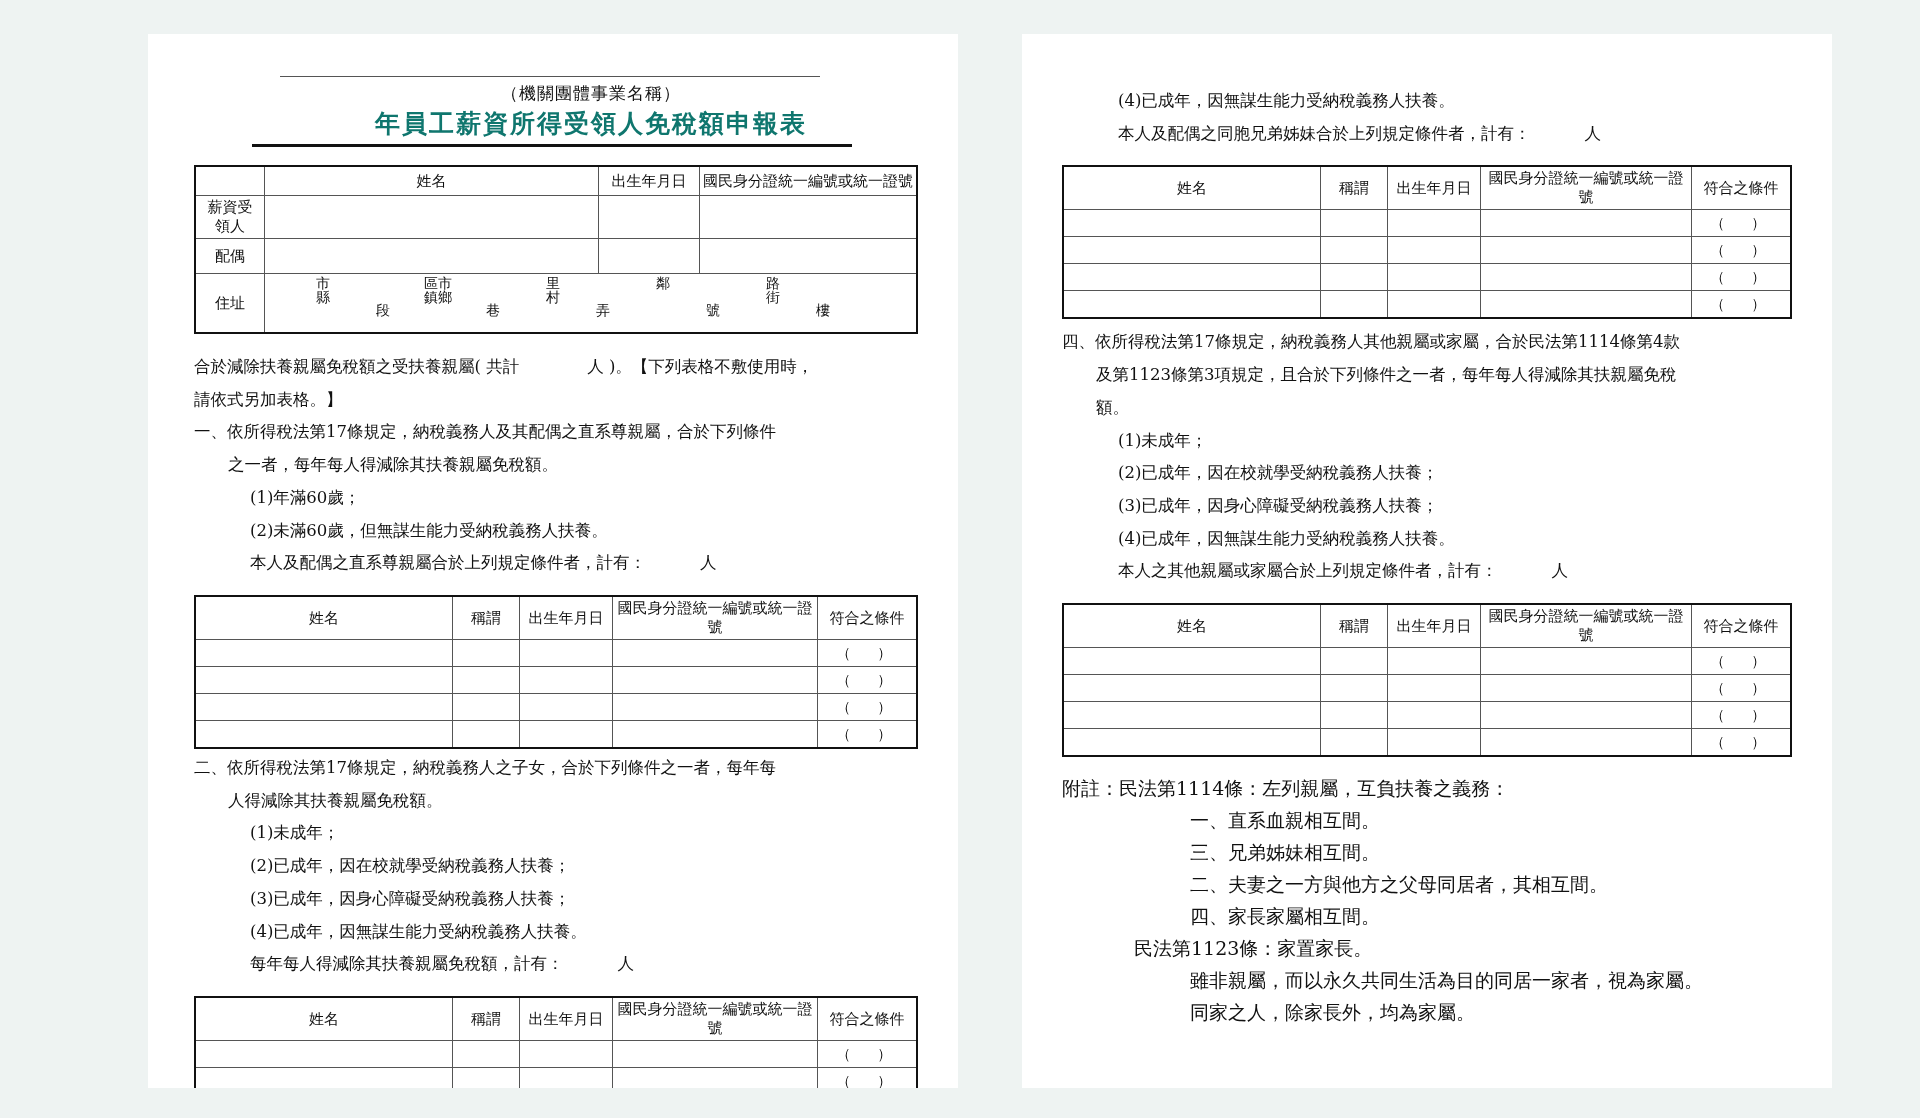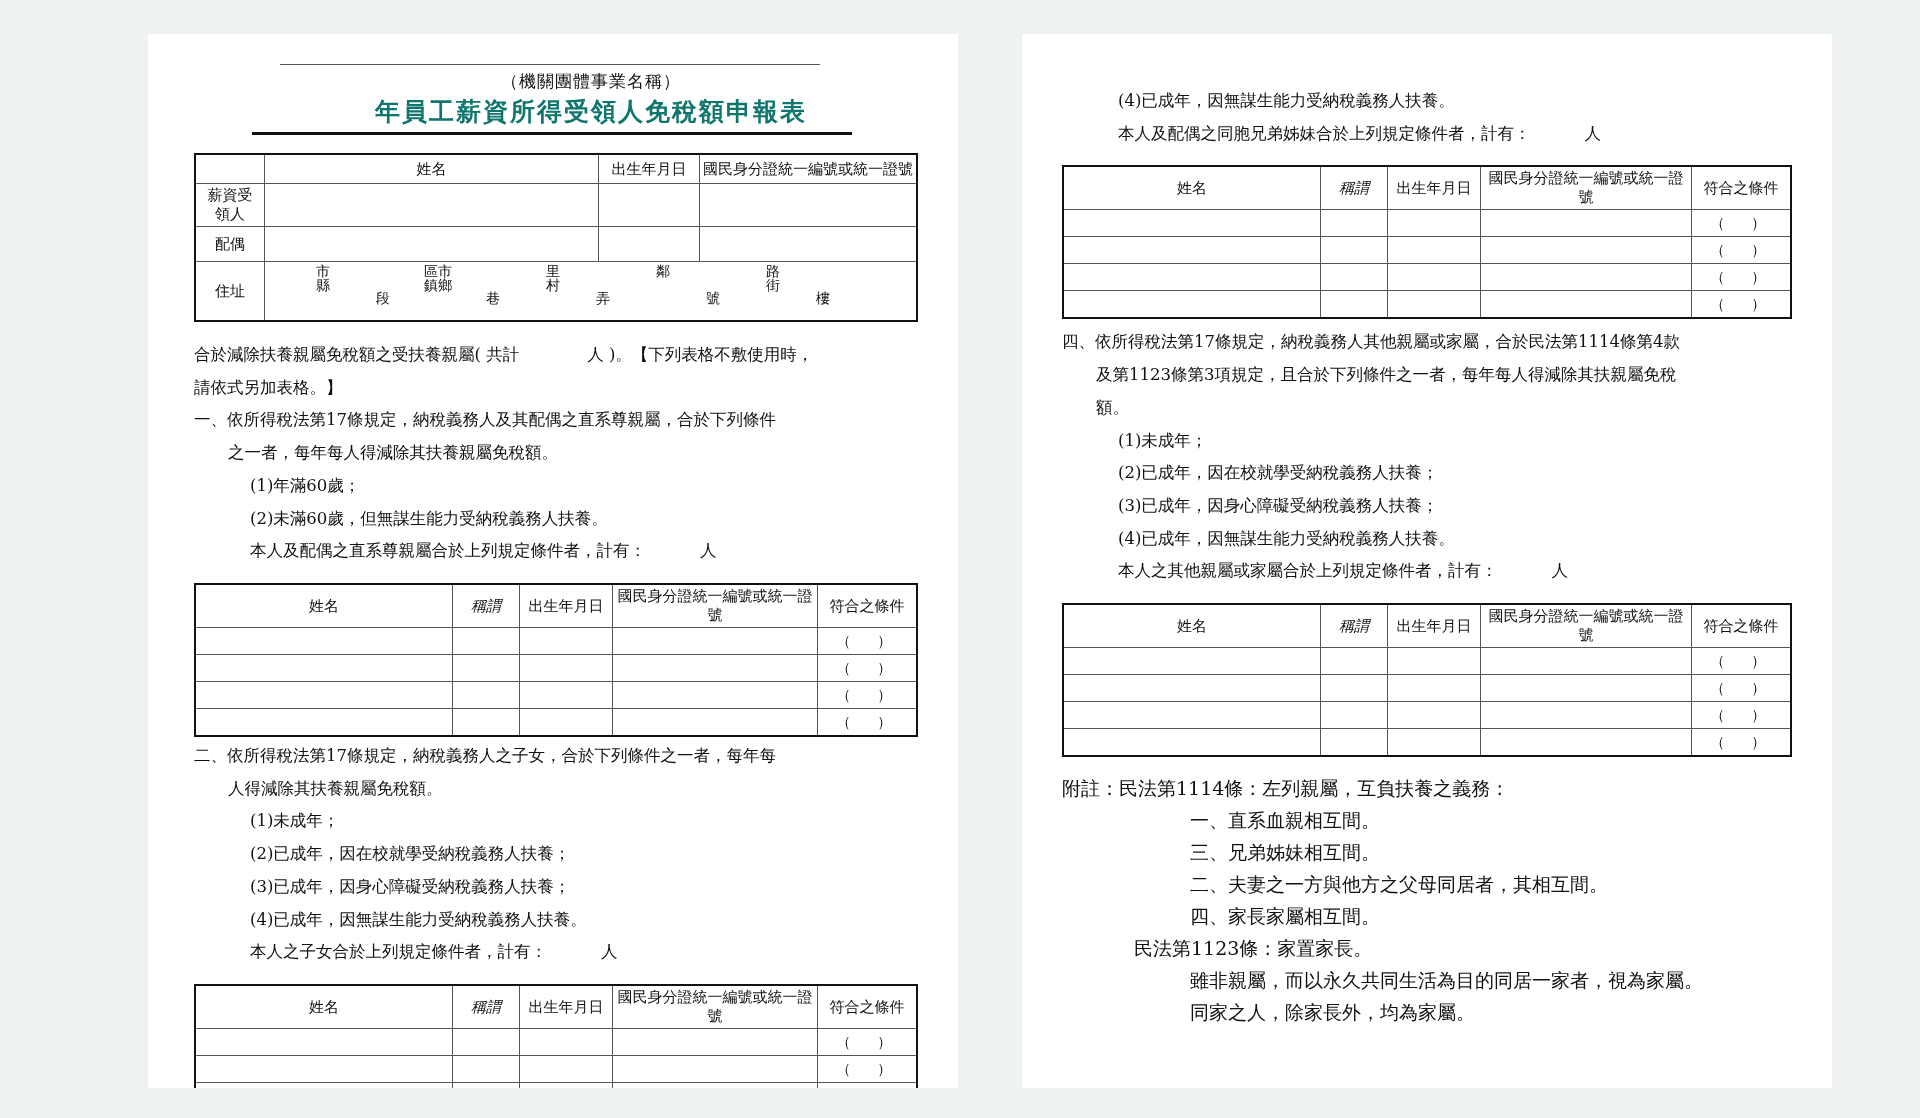--- a/index.html
+++ b/index.html
@@ -10,21 +10,21 @@
     overflow:hidden;
   }
   .workspace{position:relative;width:1920px;height:1118px;}
 
   .page{
     position:absolute;
     background:#ffffff;
     box-sizing:border-box;
     overflow:hidden;
   }
-  #page-left{left:148px;top:34px;width:810px;height:1054px;padding:20px 40px 0 46px;}
+  #page-left{left:148px;top:34px;width:810px;height:1054px;padding:32px 40px 0 46px;}
   #page-right{left:1022px;top:34px;width:810px;height:1054px;padding:32px 40px 0 40px;}
 
   .cjk{font-family:"DejaVu Serif","Liberation Serif",serif;color:#111;}
 
   
   .hdr-rule-top{
     width:540px;margin:10px 0 0 86px;border-top:1.5px solid #555;
   }
   .org-name{
     text-align:center;font-size:17px;letter-spacing:1px;margin:5px 0 2px 70px;
@@ -59,21 +59,21 @@
     display:inline-block;text-align:center;font-size:14px;line-height:1.02;
   }
   .addr-u b{display:block;font-weight:normal;}
   .addr-slot{flex:0 0 auto;display:flex;justify-content:center;}
 
   
   .t-dep{margin-top:6px;}
   .t-dep th{height:25px;}
   .t-dep td{height:22px;}
   .t-dep .c-name{width:250px;}
-  .t-dep .c-rel{width:60px;font-style:italic;}
+  .t-dep .c-rel{width:60px;}
   .t-dep .c-dob{width:86px;}
   .t-dep .c-id{width:auto;}
   .t-dep .c-cond{width:92px;}
   .paren{font-size:15px;letter-spacing:6px;}
 
   
   .para{font-size:16.5px;line-height:1.62;color:#111;margin:6px 0 0 0;}
   .para.lead{margin-top:20px;}
   .ind0{text-indent:0;}
   .hang{padding-left:34px;text-indent:-34px;}
@@ -247,21 +247,21 @@
 
     <div class="para hang cjk">
       <span>二、</span><span>依所得稅法第17條規定，納稅義務人之子女，合於下列條件之一者，每年每</span>
     </div>
     <div class="para ind1 cjk">人得減除其扶養親屬免稅額。</div>
     <div class="para ind2 cjk">(1)未成年；</div>
     <div class="para ind2 cjk">(2)已成年，因在校就學受納稅義務人扶養；</div>
     <div class="para ind2 cjk">(3)已成年，因身心障礙受納稅義務人扶養；</div>
     <div class="para ind2 cjk">(4)已成年，因無謀生能力受納稅義務人扶養。</div>
     <div class="para ind2 cjk">
-      <span>本人之子女合於上列規定條件者，計有：</span><span class="gap-mid"></span><span>人</span>
+      <span>每年每人得減除其扶養親屬免稅額，計有：</span><span class="gap-mid"></span><span>人</span>
     </div>
 
     <table class="frame t-dep">
       <thead>
         <tr>
           <th class="c-name">姓名</th>
           <th class="c-rel">稱謂</th>
           <th class="c-dob">出生年月日</th>
           <th class="c-id">國民身分證統一編號或統一證號</th>
           <th class="c-cond">符合之條件</th>

